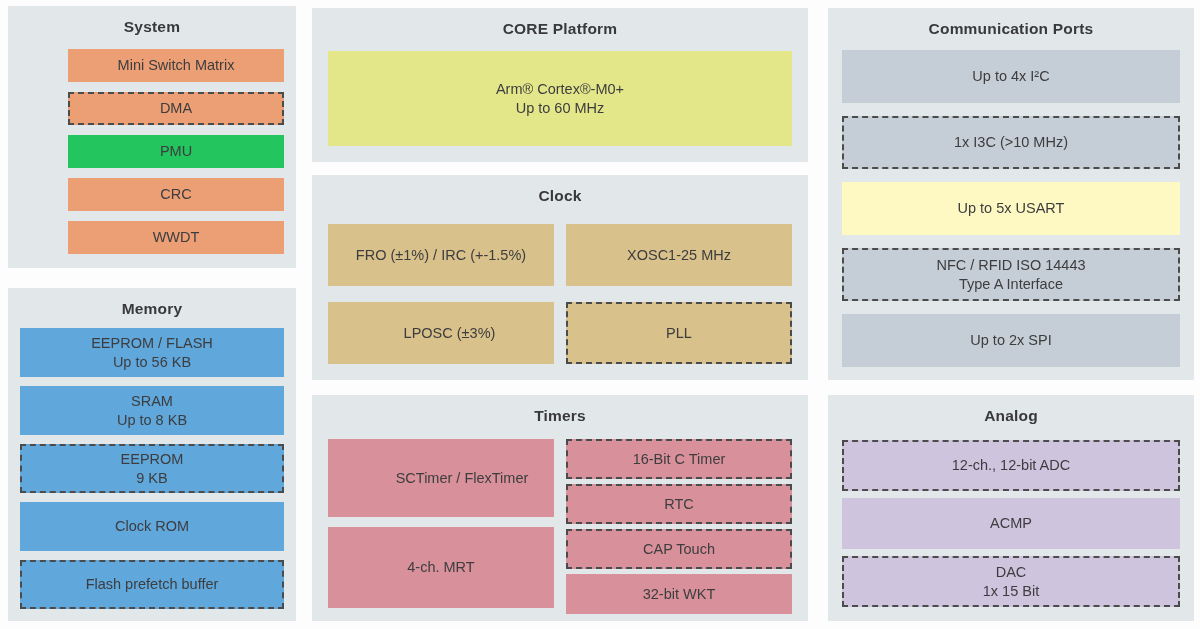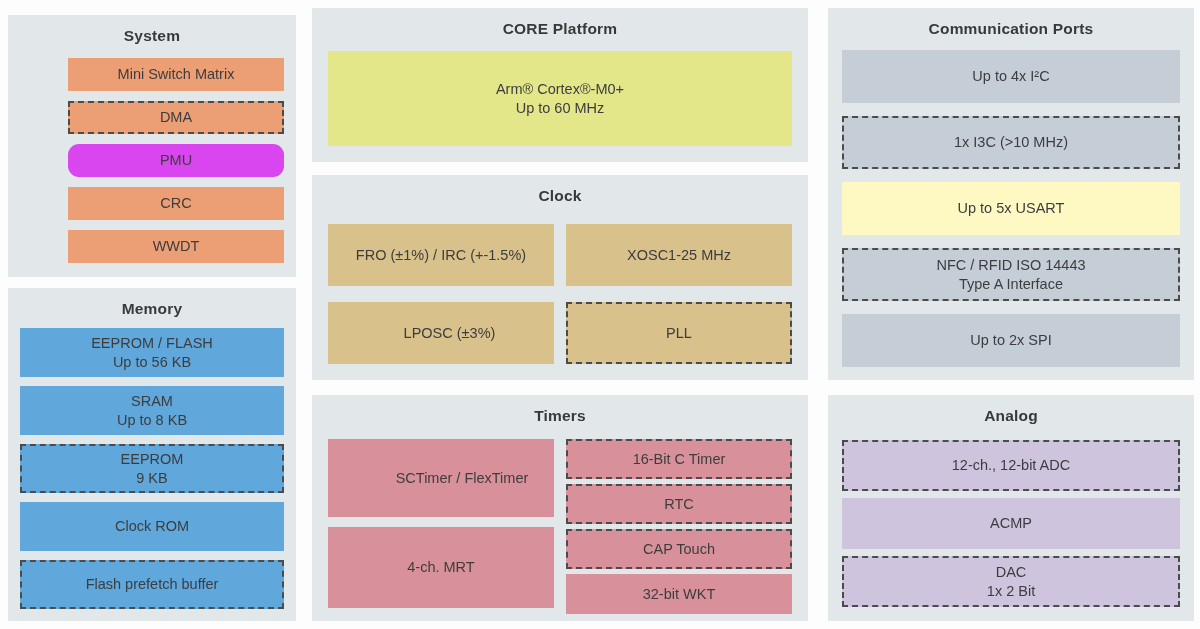--- a/index.html
+++ b/index.html
@@ -42,21 +42,21 @@
     text-align: center;
     font-size: 14.5px;
     line-height: 19px;
     color: #3d3d3f;
     white-space: pre-line;
     flex: 0 0 auto;
   }
   .block.dashed { border: 2px dashed #4b4b4b; }
 
   
-  #panel-system { left: 8px; top: 15px; width: 288px; height: 262px; }
+  #panel-system { left: 8px; top: 6px; width: 288px; height: 262px; }
   #panel-system .blocks { top: 43px; left: 12px; right: 12px; gap: 10px; }
   #panel-system .block { height: 33px; margin-left: 48px; }
 
   
   #panel-memory { left: 8px; top: 288px; width: 288px; height: 333px; }
   #panel-memory .blocks { top: 40px; left: 12px; right: 12px; gap: 9px; }
   #panel-memory .block { height: 49px; }
 
   
   #panel-core { left: 312px; top: 8px; width: 496px; height: 154px; }
@@ -102,21 +102,21 @@
 </head>
 <body>
 
 <div class="canvas">
 
   <section class="panel" id="panel-system">
     <h2 class="panel-title">System</h2>
     <div class="blocks">
       <div class="block" style="background-color: rgb(236, 159, 116);">Mini Switch Matrix</div>
       <div class="block dashed" style="background-color: rgb(236, 159, 116);">DMA</div>
-      <div class="block" style="background-color: #d946ef; border-radius: 11px;">PMU</div>
+      <div class="block" style="background-color: #22c55e;">PMU</div>
       <div class="block" style="background-color: rgb(236, 159, 116);">CRC</div>
       <div class="block" style="background-color: rgb(236, 159, 116);">WWDT</div>
     </div>
   </section>
 
   <section class="panel" id="panel-memory">
     <h2 class="panel-title">Memory</h2>
     <div class="blocks">
       <div class="block" style="background-color: rgb(96, 167, 220);">EEPROM / FLASH
 Up to 56 KB</div>
@@ -174,17 +174,17 @@
       <div class="block" style="background-color: rgb(197, 206, 214);">Up to 2x SPI</div>
     </div>
   </section>
 
   <section class="panel" id="panel-analog">
     <h2 class="panel-title">Analog</h2>
     <div class="blocks">
       <div class="block dashed" style="background-color: rgb(207, 196, 222);">12-ch., 12-bit ADC</div>
       <div class="block" style="background-color: rgb(207, 196, 222);">ACMP</div>
       <div class="block dashed" style="background-color: rgb(207, 196, 222);">DAC
-1x 2 Bit</div>
+1x 15 Bit</div>
     </div>
   </section>
 
 </div>
 
 </body></html>

